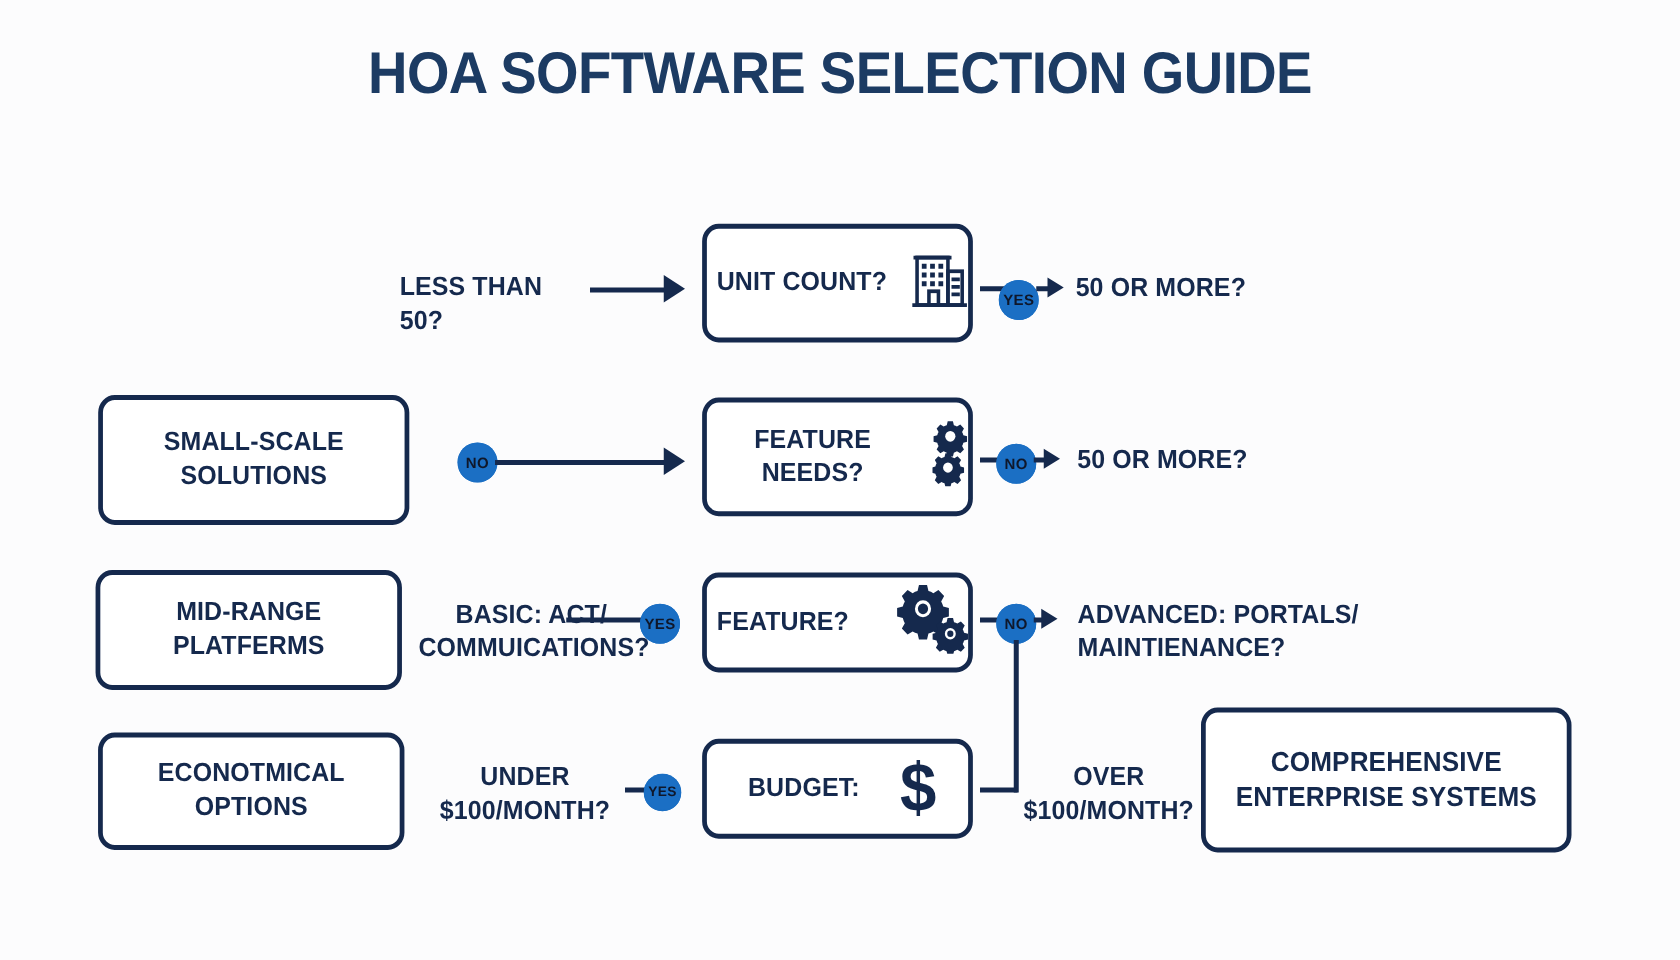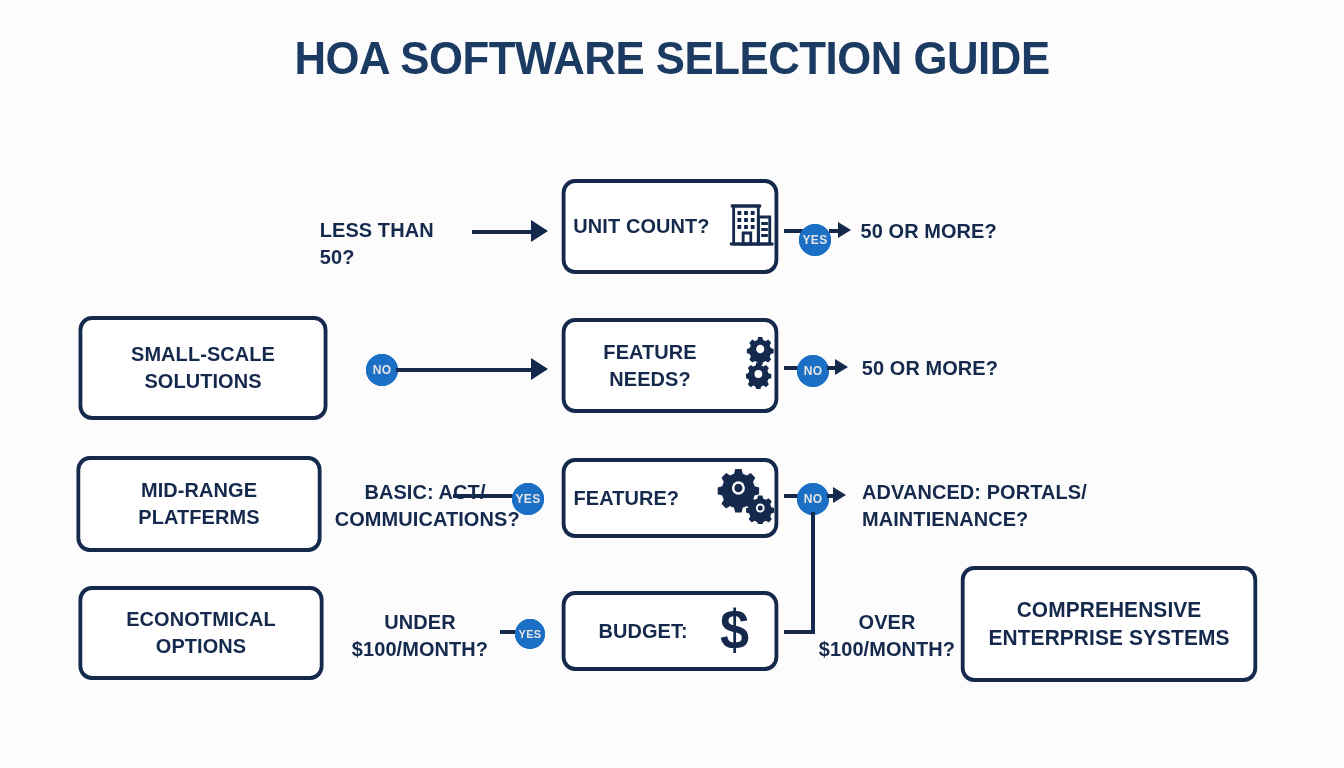--- a/index.html
+++ b/index.html
@@ -81,21 +81,21 @@
   .arrow-h.small {
     border-top: 8px solid transparent;
     border-bottom: 8px solid transparent;
     border-left: 13px solid #15294d;
   }
 
   
   .badge {
     border-radius: 50%;
     background: #1b6fc4;
-    color: #e5e5e5;
+    color: #0f172a;
     display: flex;
     align-items: center;
     justify-content: center;
     font-weight: 700;
     letter-spacing: 0.3px;
     box-shadow: inset 0 0 0 1px #1b6fc4;
   }
 
   
   .flabel {

